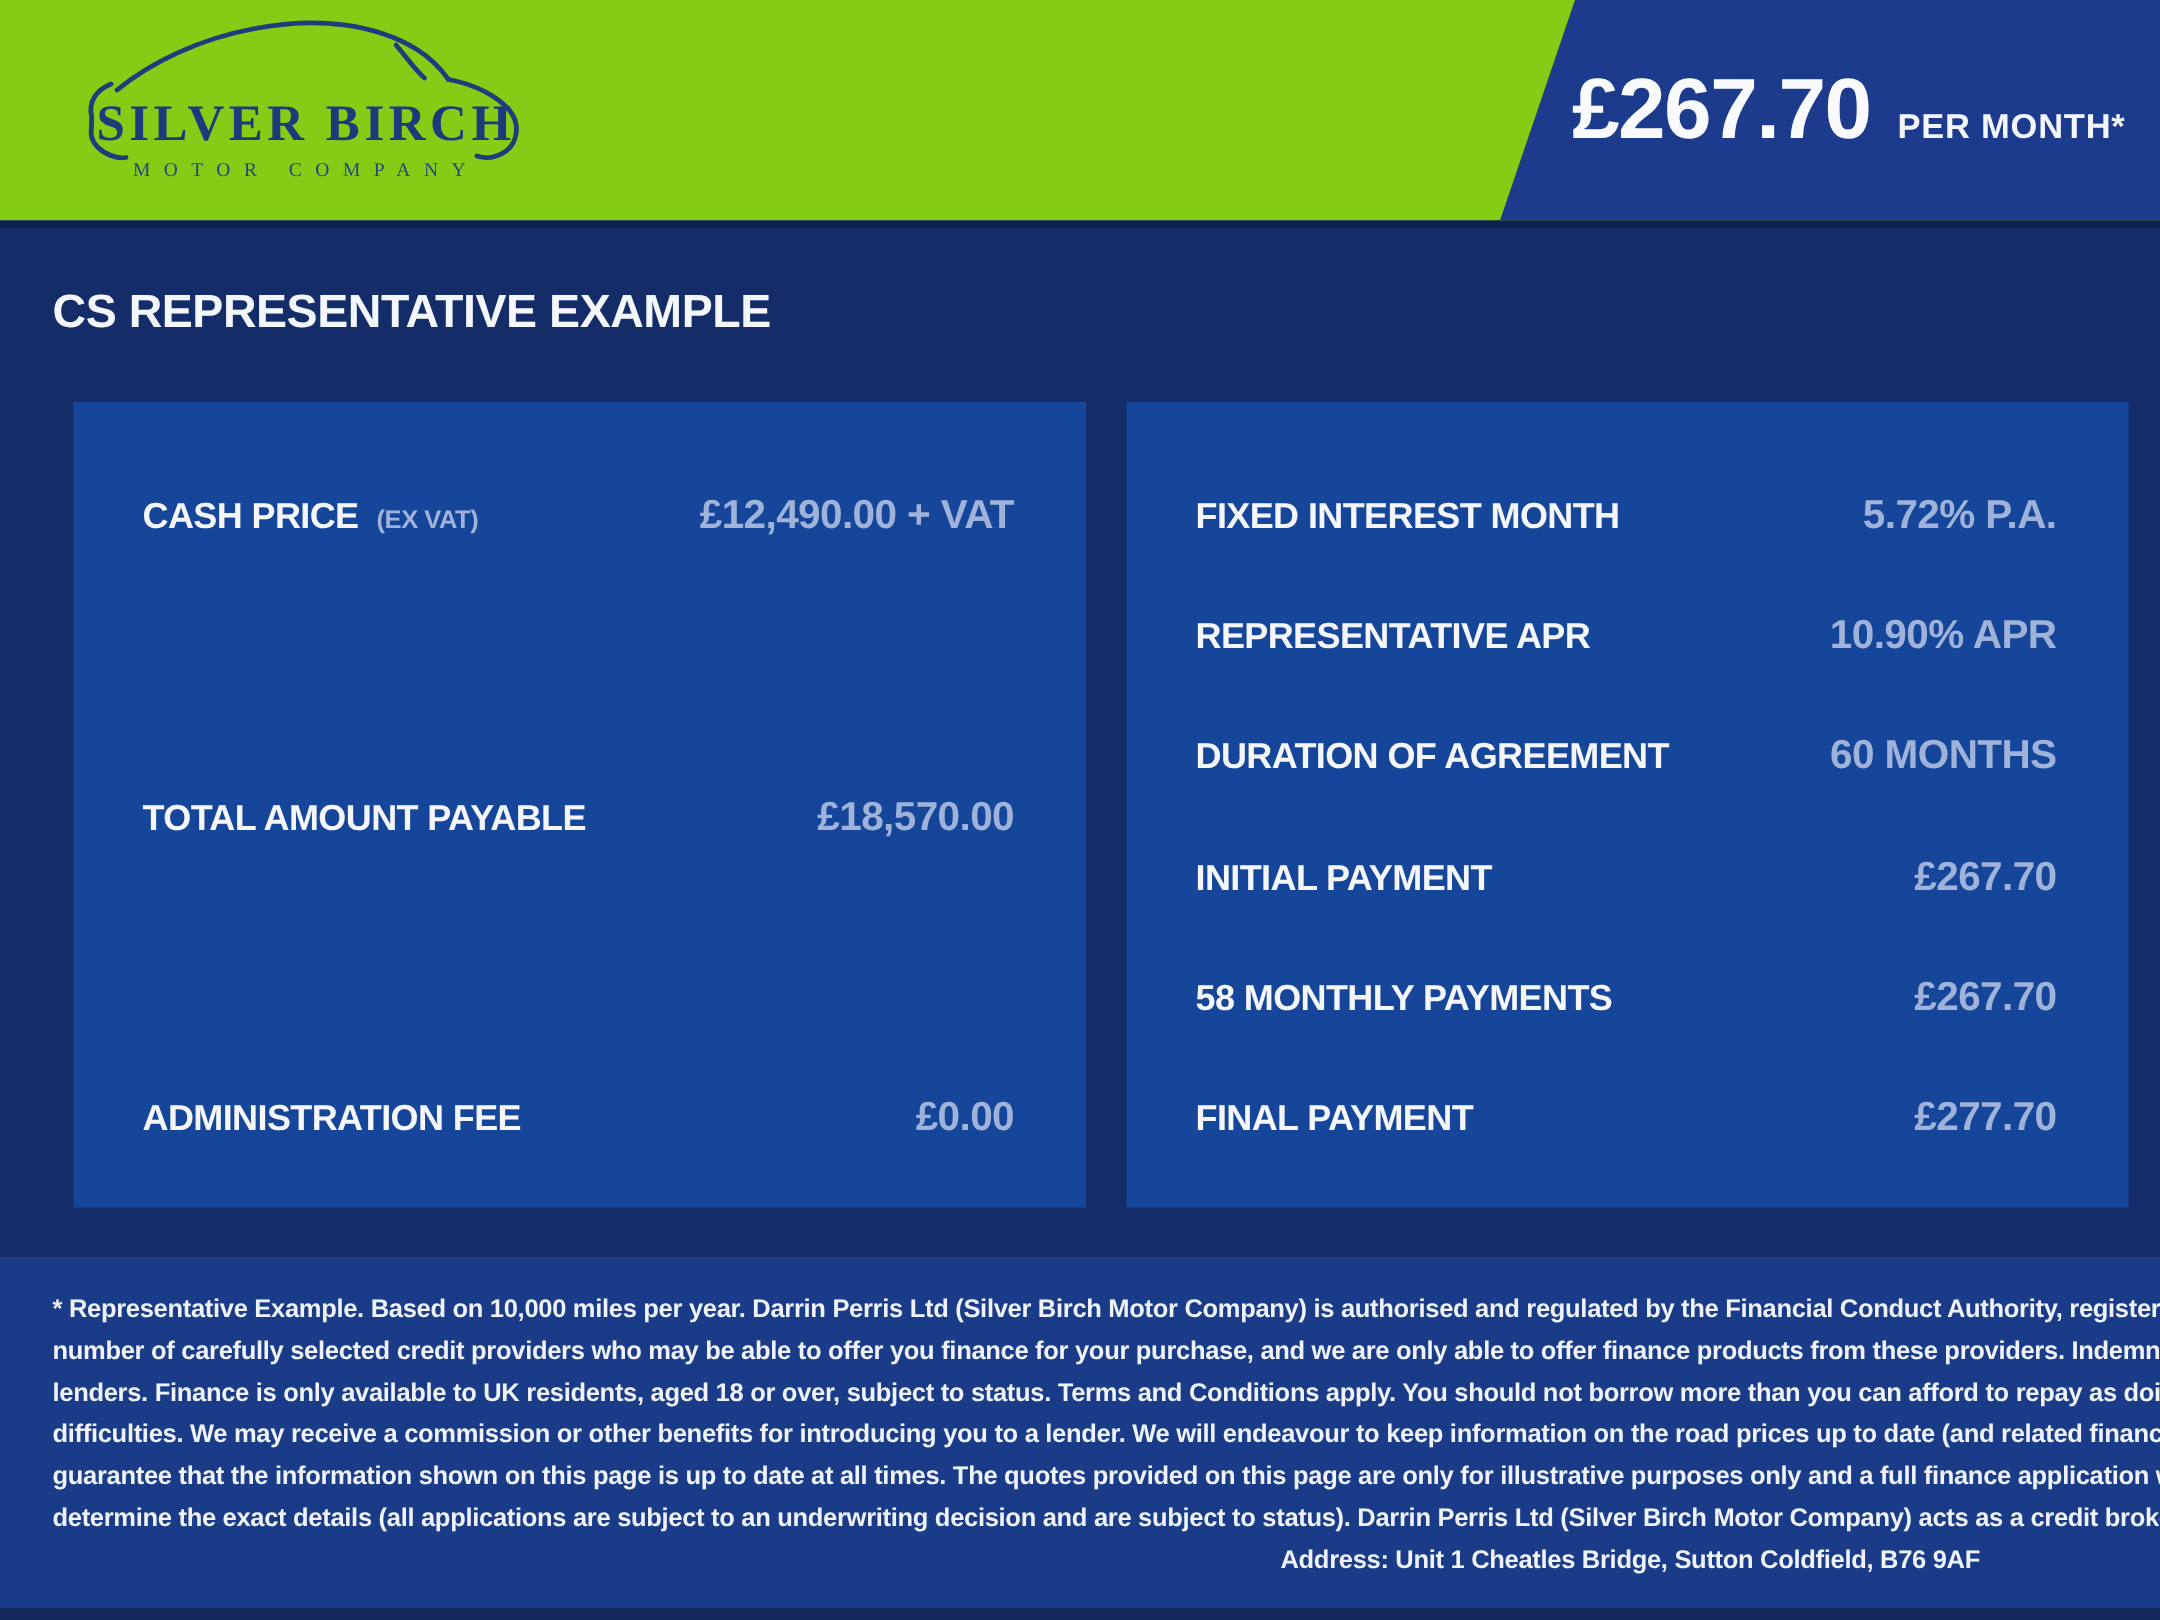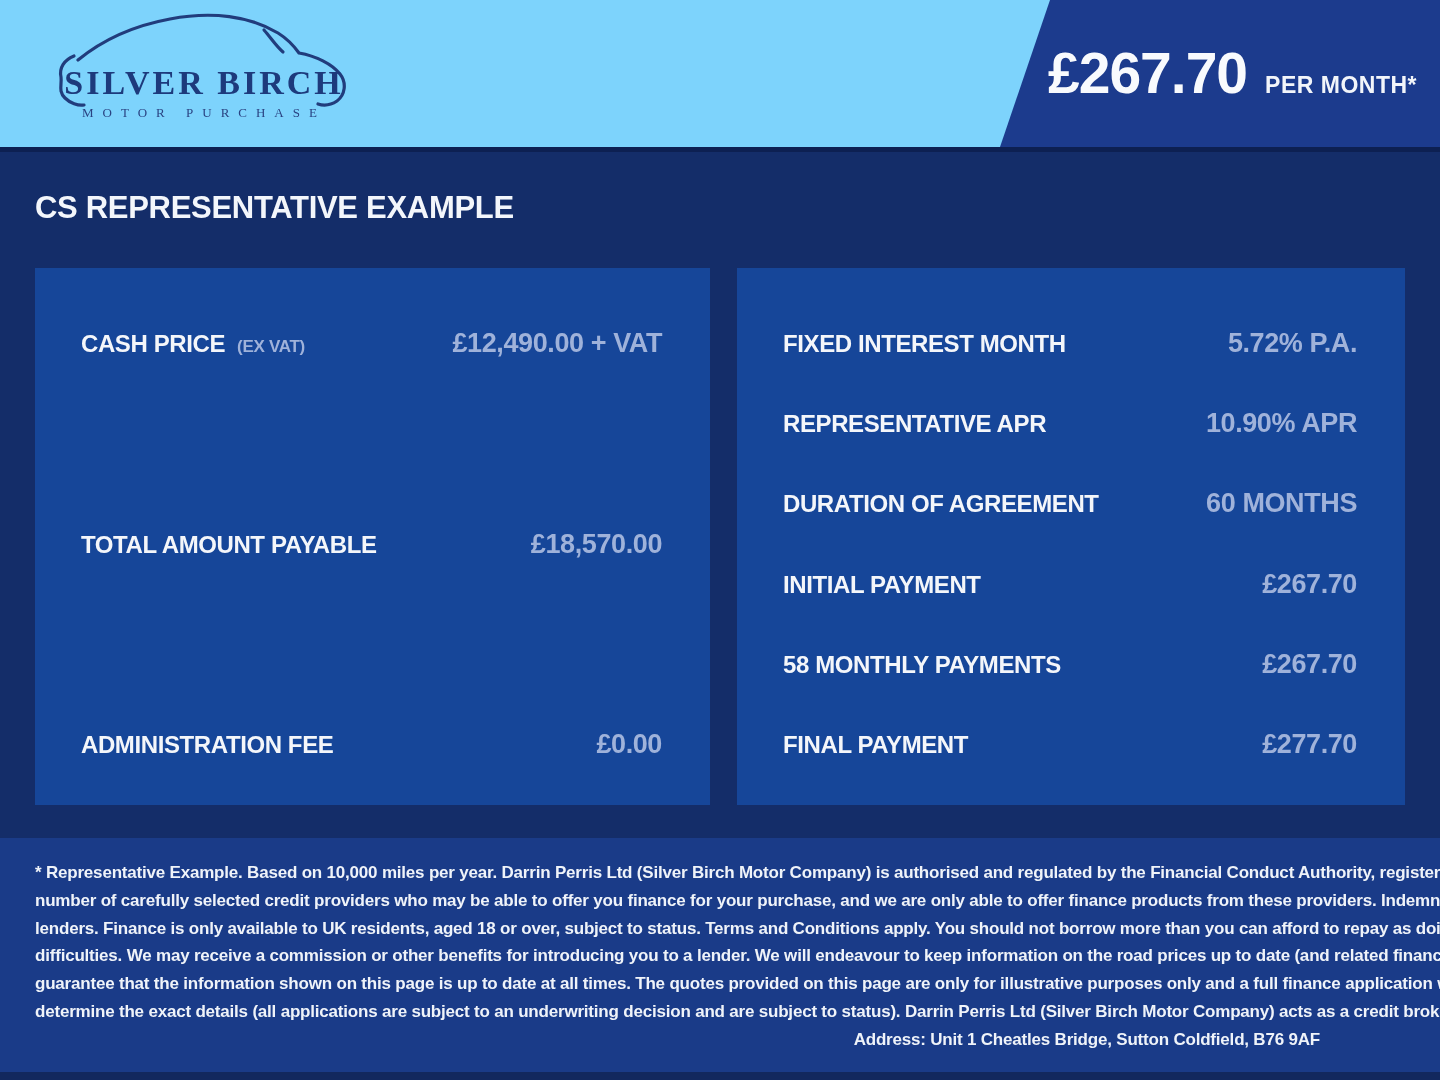--- a/index.html
+++ b/index.html
@@ -3,21 +3,21 @@
 <meta charset="utf-8">
 <style>
   html,body{margin:0;padding:0;background:#0b1c44;}
   .page{
     position:relative;width:1440px;height:1080px;overflow:hidden;
     background:#142d69;
     font-family:"Liberation Sans", sans-serif;
     -webkit-font-smoothing:antialiased;
   }
   
-  .header-white{position:absolute;left:0;top:0;width:1440px;height:147px;background:#7dd3fc;}
+  .header-white{position:absolute;left:0;top:0;width:1440px;height:147px;background:#84cc16;}
   .logo{position:absolute;left:28px;top:6px;width:332px;height:132px;}
   .logo svg{position:absolute;left:0;top:0;}
   .logo-title{
     position:absolute;left:30px;top:58px;width:292px;text-align:center;
     font-family:"Liberation Serif", serif;font-weight:bold;
     font-size:34px;letter-spacing:3px;color:#1d3a7c;white-space:nowrap;
   }
   .logo-sub{
     position:absolute;left:40px;top:99px;width:272px;text-align:center;
     font-family:"Liberation Serif", serif;
@@ -42,20 +42,21 @@
   .section-title{
     position:absolute;left:35px;top:190px;
     font-size:31px;font-weight:bold;color:#f3f6fb;letter-spacing:-0.3px;
   }
   
   .panel{
     position:absolute;top:268px;height:537px;background:#164699;
     box-sizing:border-box;
     display:flex;flex-direction:column;justify-content:space-between;
     padding:60px 48px 45px 46px;
+    margin-left:14px;
   }
   .panel-left{left:35px;width:675px;}
   .panel-right{left:737px;width:668px;}
   .finance-row{
     display:flex;justify-content:space-between;align-items:baseline;
   }
   .row-label{
     font-size:24px;font-weight:bold;color:#f4f6fa;letter-spacing:-0.4px;white-space:nowrap;
   }
   .row-note{
@@ -88,21 +89,21 @@
   <div class="header-white">
     <div class="logo">
       <svg width="332" height="132" viewBox="0 0 332 132">
         <g fill="none" stroke="#213c7c" stroke-width="3.2" stroke-linecap="round">
           <path d="M46 50 C36 54 31 62 33 71 C34 79 30 85 37 92 C42 97 50 100 56 99"></path>
           <path d="M50 54 C72 36 104 20 142 13 C184 5 222 10 250 27 C258 32 266 40 271 47 C288 50 304 58 312 68 C319 77 317 89 309 95 C303 99 296 100 290 98"></path>
           <path d="M236 24 C243 32 248 40 255 46"></path>
         </g>
       </svg>
       <div class="logo-title">SILVER BIRCH</div>
-      <div class="logo-sub">MOTOR PURCHASE</div>
+      <div class="logo-sub">MOTOR COMPANY</div>
     </div>
   </div>
 
   <div class="price-banner">
     <span class="price-amount">£267.70</span>
     <span class="price-period">PER MONTH*</span>
   </div>
   <div class="header-divider"></div>
 
   <div class="section-title">CS REPRESENTATIVE EXAMPLE</div>

